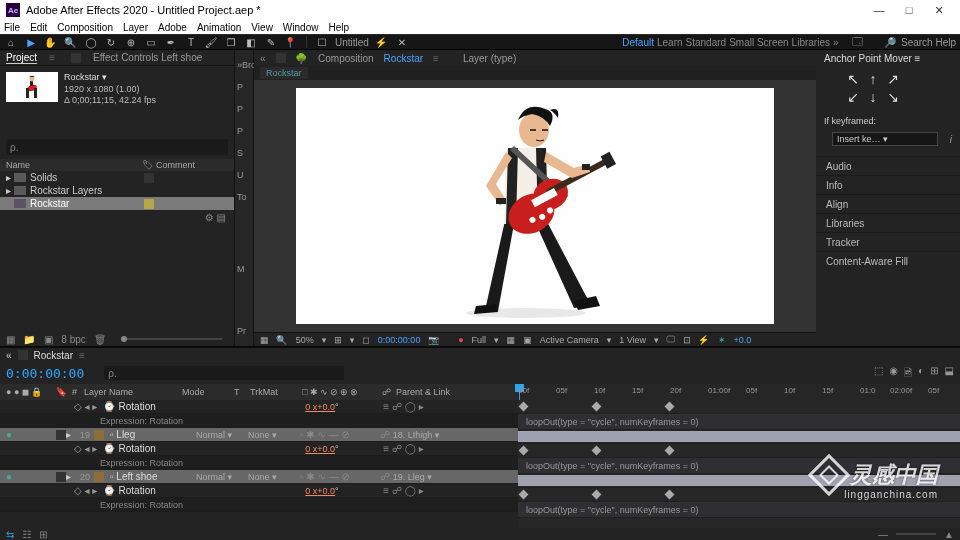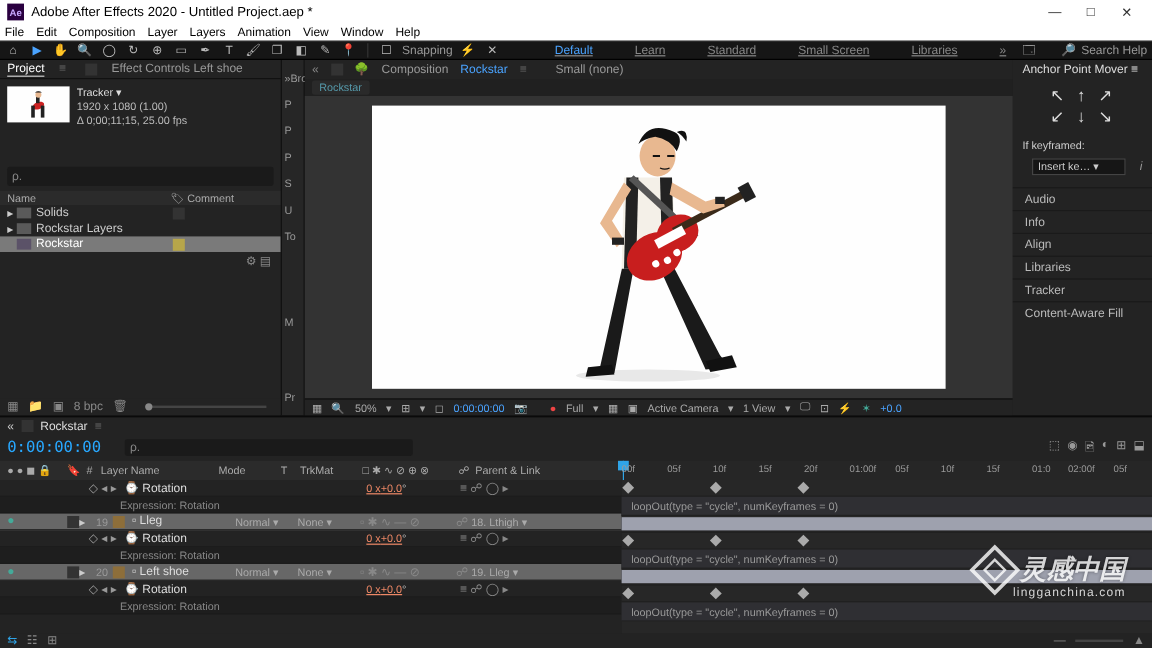--- a/index.html
+++ b/index.html
@@ -6,21 +6,21 @@
 body { width:960px; height:540px; background:#1e1e1e; color:#ccc; font-size:10px; overflow:hidden; position:relative; }
 .titlebar { height:20px; background:#fff; color:#000; display:flex; align-items:center; padding:0 6px; font-size:11px; }
 .titlebar .app-icon { width:14px; height:14px; background:#2a0040; color:#c9a8ff; font-size:8px; font-weight:bold; display:flex; align-items:center; justify-content:center; margin-right:6px; }
 .titlebar .spacer { flex:1; }
 .titlebar .winbtn { width:30px; text-align:center; font-size:11px; color:#333; }
 .menubar { height:14px; background:#fff; color:#000; display:flex; align-items:center; padding-left:4px; font-size:10px; }
 .menubar span { margin-right:10px; }
 .toolbar { height:16px; background:#161616; border-top:1px solid #2a2a2a; border-bottom:1px solid #000; display:flex; align-items:center; padding:0 4px; gap:6px; }
 .tool-ico { width:14px; height:14px; display:flex; align-items:center; justify-content:center; color:#bbb; font-size:10px; }
 .tool-sep { width:1px; height:12px; background:#333; margin:0 2px; }
-.toolbar .workspace { margin-left:auto; display:flex; gap:35px; font-size:10px; color:#888;text-decoration:underline; }
+.toolbar .workspace { margin-left:auto; display:flex; gap:3px; font-size:10px; color:#888; }
 .toolbar .workspace .active { color:#4aa3ff; }
 .toolbar .search { display:flex; align-items:center; gap:4px; margin-left:14px; color:#999; }
 .main { display:flex; height:296px; }
 .left-panel { width:234px; background:#232323; display:flex; flex-direction:column; }
 .panel-tabs { height:16px; display:flex; align-items:center; padding:0 6px; gap:12px; background:#232323; border-bottom:1px solid #111; font-size:10px; }
 .panel-tabs .tab-active { color:#fff; border-bottom:1px solid #ccc; }
 .panel-tabs .tab { color:#999; }
 .proj-head { display:flex; padding:6px; gap:6px; }
 .proj-thumb { width:52px; height:30px; background:#fefefe; position:relative; display:flex; align-items:center; justify-content:center; }
 .proj-info { font-size:9px; color:#bbb; line-height:1.3; }
@@ -43,21 +43,21 @@
 .comp-tabs { height:16px; display:flex; align-items:center; padding:0 6px; gap:10px; font-size:10px; background:#232323; }
 .comp-tabs .ct { color:#999; }
 .comp-tabs .ct-active { color:#4aa3ff; }
 .comp-sub { height:14px; display:flex; align-items:center; padding-left:6px; }
 .comp-sub span { background:#2a2a2a; color:#59a; font-size:9px; padding:1px 6px; border-radius:2px; }
 .viewport { flex:1; background:#333; display:flex; align-items:center; justify-content:center; padding:2px; }
 .canvas { width:478px; height:236px; background:#fefefe; position:relative; }
 .guitarist { position:absolute; left:160px; top:8px; }
 .comp-controls { height:14px; background:#232323; border-top:1px solid #111; display:flex; align-items:center; padding:0 6px; gap:8px; font-size:9px; color:#aaa; }
 .comp-controls .blue-val { color:#4aa3ff; }
-.right-panel { width:116px; background:#232323; display:flex; flex-direction:column; }
+.right-panel { width:144px; background:#232323; display:flex; flex-direction:column; }
 .rp-head { height:16px; display:flex; align-items:center; padding:0 8px; font-size:10px; color:#ddd; }
 .anchor-grid { margin:6px 28px; display:grid; grid-template-columns:repeat(3,18px); grid-template-rows:repeat(2,16px); gap:2px; }
 .anchor-grid span { color:#ddd; text-align:center; font-size:14px; line-height:14px; }
 .rp-label { padding:4px 8px; font-size:9px; color:#ccc; }
 .rp-select { margin:2px 8px; height:14px; background:#161616; border:1px solid #444; display:flex; align-items:center; padding:0 4px; font-size:9px; color:#ccc; }
 .rp-list { margin-top:8px; display:flex; flex-direction:column; }
 .rp-item { height:19px; display:flex; align-items:center; padding:0 10px; font-size:10px; color:#bbb; border-top:1px solid #1a1a1a; }
 .timeline { height:194px; background:#232323; display:flex; flex-direction:column; border-top:2px solid #0a0a0a; }
 .tl-tabs { height:14px; display:flex; align-items:center; padding:0 6px; gap:6px; font-size:10px; background:#232323; }
 .tl-head { height:22px; display:flex; align-items:center; }
@@ -107,21 +107,21 @@
   <div class="winbtn">—</div>
   <div class="winbtn">□</div>
   <div class="winbtn">✕</div>
 </div>
 
 <div class="menubar">
   <span>File</span>
   <span>Edit</span>
   <span>Composition</span>
   <span>Layer</span>
-  <span>Layers</span>
+  <span>Adobe</span>
   <span>Animation</span>
   <span>View</span>
   <span>Window</span>
   <span>Help</span>
 </div>
 
 <div class="toolbar">
   <div class="tool-ico">⌂</div>
   <div class="tool-ico" style="color:#4aa3ff">▶</div>
   <div class="tool-ico">✋</div>
@@ -132,21 +132,21 @@
   <div class="tool-ico">▭</div>
   <div class="tool-ico">✒</div>
   <div class="tool-ico">T</div>
   <div class="tool-ico">🖌</div>
   <div class="tool-ico">❐</div>
   <div class="tool-ico">◧</div>
   <div class="tool-ico">✎</div>
   <div class="tool-ico">📍</div>
   <div class="tool-sep"></div>
   <div class="tool-ico">☐</div>
-  <span style="font-size:10px;color:#999">Snapping</span>
+  <span style="font-size:10px;color:#999">Untitled</span>
   <div class="tool-ico">⚡</div>
   <div class="tool-ico">✕</div>
   <div class="workspace">
     <span class="active">Default</span>
     <span>Learn</span>
     <span>Standard</span>
     <span>Small Screen</span>
     <span>Libraries</span>
     <span>»</span>
   </div>
@@ -171,23 +171,23 @@
             <rect width="40" height="26" fill="#fefefe"></rect>
             <ellipse cx="20" cy="14" rx="5" ry="3" fill="#c22" transform="rotate(-20 20 14)"></ellipse>
             <rect x="18" y="4" width="3" height="8" fill="#222"></rect>
             <rect x="14" y="14" width="3" height="10" fill="#222"></rect>
             <rect x="22" y="14" width="3" height="10" fill="#222"></rect>
             <circle cx="20" cy="5" r="2.5" fill="#e8b890"></circle>
             <path d="M17 3 Q20 1 23 3" fill="#111"></path>
           </svg>
       </div>
       <div class="proj-info">
-        <div class="name">Tracker ▾</div>
+        <div class="name">Rockstar ▾</div>
         <div>1920 x 1080 (1.00)</div>
-        <div>Δ 0;00;11;15, 25.00 fps</div>
+        <div>Δ 0;00;11;15, 42.24 fps</div>
       </div>
     </div>
     <div class="proj-search">ρ.</div>
     <div class="proj-cols">
       <span class="col1">Name</span>
       <span style="width:14px">🏷</span>
       <span>Comment</span>
     </div>
     <div class="proj-list">
       <div class="proj-row">
@@ -235,21 +235,21 @@
   </div>
 
   <div class="comp-panel">
     <div class="comp-tabs">
       <span style="color:#888">«</span>
       <span style="width:10px;height:10px;background:#333"></span>
       <span>🌳</span>
       <span class="ct">Composition</span>
       <span class="ct-active">Rockstar</span>
       <span style="color:#666">≡</span>
-      <span class="ct" style="margin-left:14px">Small (none)</span>
+      <span class="ct" style="margin-left:14px">Layer (type)</span>
     </div>
     <div class="comp-sub">
         <span>Rockstar</span>
       </div>
     <div class="viewport">
       <div class="canvas">
         <svg class="guitarist" width="170" height="224" viewBox="0 0 170 224">
           <ellipse cx="70" cy="217" rx="60" ry="5" fill="#e8e8e8"></ellipse>
 
           <path d="M50 120 L30 210 L22 215 L42 215 L58 128 Z" fill="#1a1a1a"></path>

